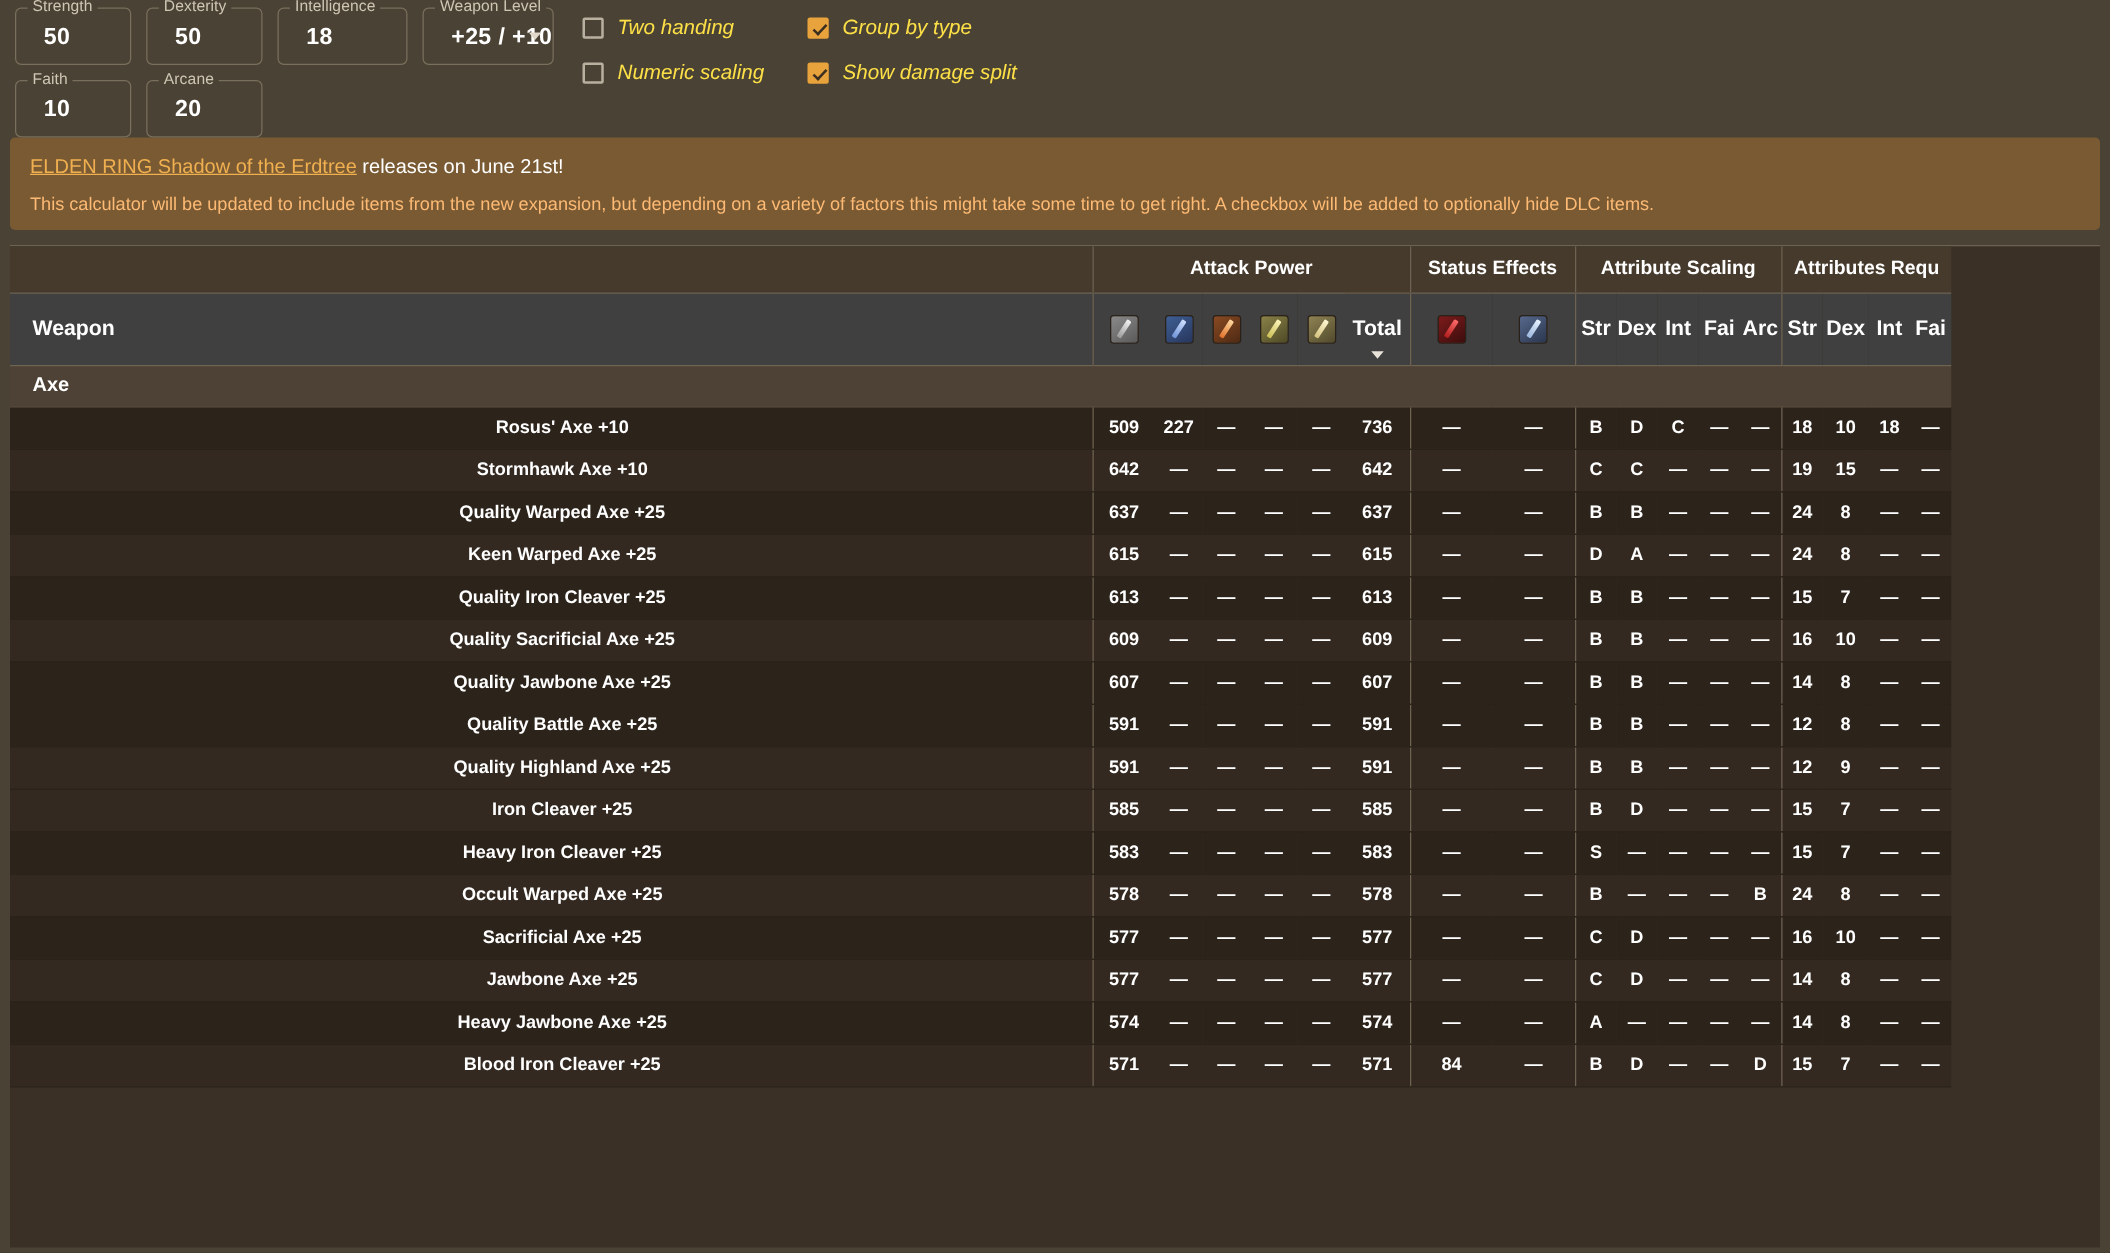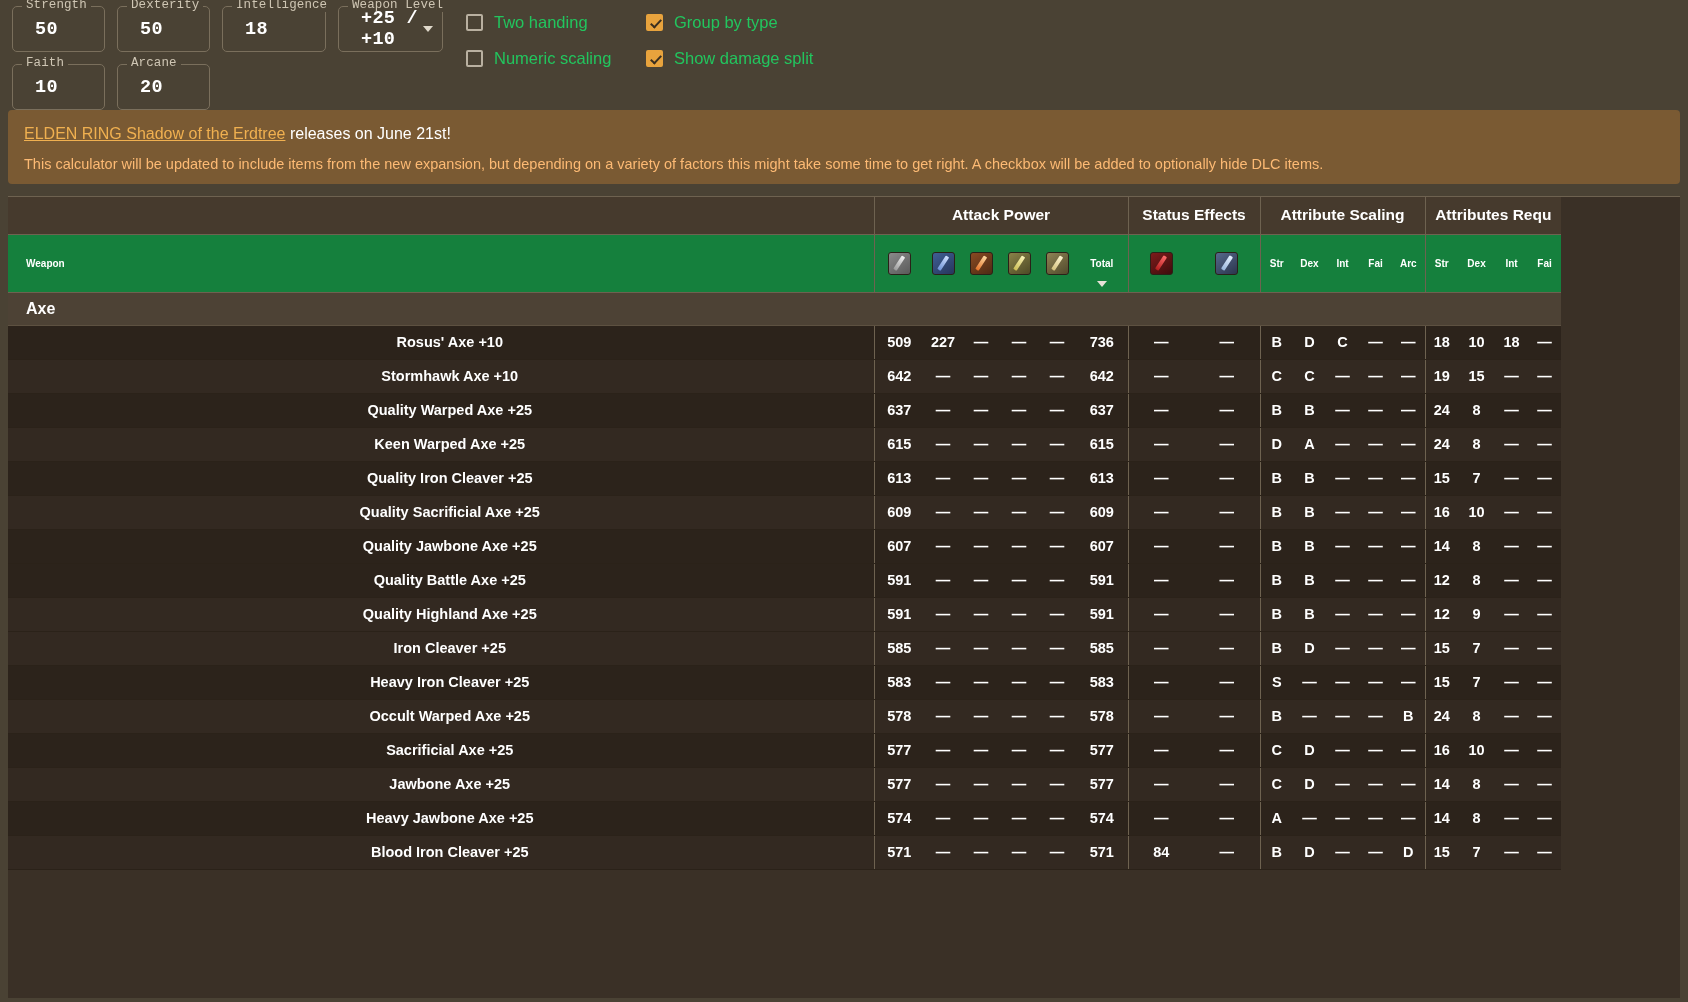--- a/index.html
+++ b/index.html
@@ -20,21 +20,20 @@
     padding: 0 12px;
     height: 108px;
     gap: 0;
   }
   .stat-grid {
     display: flex;
     flex-wrap: wrap;
     width: 452px;
     padding-top: 0px;
     gap: 0;
-    font-family: Liberation Mono, monospace;
   }
   .field {
     position: relative;
     width: 93px;
     height: 46px;
     margin: 6px 12px 6px 0;
     border: 1px solid #7a6f5c;
     border-radius: 5px;
     background: transparent;
   }
@@ -102,21 +101,21 @@
   }
   .box.on::after {
     content: "";
     position: absolute;
     left: 4.5px; top: 1px;
     width: 4px; height: 9px;
     border: solid #3a2f20;
     border-width: 0 2.2px 2.2px 0;
     transform: rotate(43deg);
   }
-  .chk-label { font-size: 16.5px; color: #22c55e; }
+  .chk-label { font-size: 16.5px; color: #fde047; font-style: italic; }
 
   
   .banner {
     margin: 2px 8px 0 8px;
     background: #7a5a33;
     border-radius: 4px;
     padding: 15px 16px 16px 16px;
     height: 74px;
   }
   .banner-title { font-size: 16px; color: #ffffff; margin-bottom: 12px; }
@@ -142,24 +141,24 @@
     height: 37px;
     font-size: 15.5px;
     font-weight: bold;
     color: #ffffff;
     text-align: center;
     border-bottom: 1px solid #6e6250;
     background: #463a2d;
   }
   thead .sub th {
     height: 58px;
-    font-size: 10px;
+    font-size: 17px;
     font-weight: bold;
     color: #ffffff;
-    background: #15803d;
+    background: #404040;
     border-bottom: 1px solid #6e6250;
     vertical-align: middle;
   }
   .vsep { border-left: 1px solid #6e6250; }
   .th-weapon {
     text-align: left;
     padding-left: 18px;
     font-size: 15px;
   }
   .icon-cell { text-align: center; }

